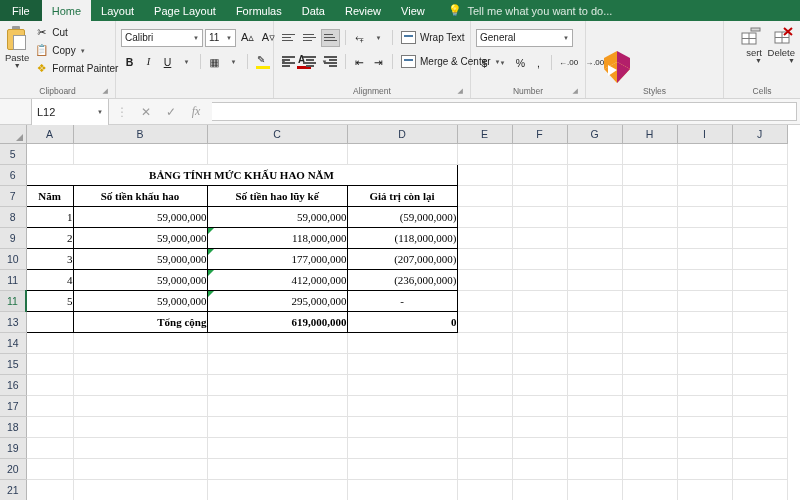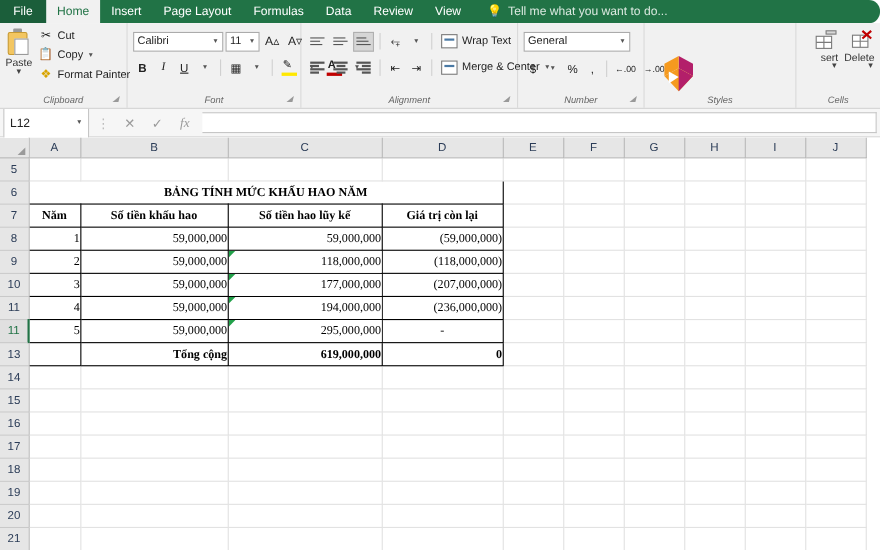--- a/index.html
+++ b/index.html
@@ -8,21 +8,21 @@
     overflow: hidden;
     font-family: "Liberation Sans", sans-serif;
     background: #ffffff;
   }
   #app { position: relative; width: 800px; height: 500px; }
 
   
   .tabbar {
     height: 21px; background: #217346;
     display: flex; align-items: stretch;
-    font-size: 11px; color: #ffffff; border-radius: 10px;
+    font-size: 11px; color: #ffffff;
   }
   .tab {
     padding: 0 10px; display: flex; align-items: center;
     white-space: nowrap; cursor: default;
   }
   .tab.file { background: #1b5e3a; padding: 0 12px; }
   .tab.active { background: #f1f1f1; color: #217346; }
   .tellme {
     display: flex; align-items: center; gap: 5px;
     padding-left: 14px; font-size: 11px; color: #dbe9e0;
@@ -38,21 +38,21 @@
     position: relative;
   }
   .group {
     position: relative; display: flex; flex-direction: column;
     padding: 3px 5px 0 5px;
     border-right: 1px solid #dadada;
   }
   .group-body { flex: 1; display: flex; align-items: flex-start; }
   .group-label {
     font-size: 8.5px; color: #666; text-align: center;
-    height: 13px; line-height: 13px; position: relative; font-style: italic;
+    height: 13px; line-height: 13px; position: relative;
   }
   .dialog-launcher {
     position: absolute; right: 2px; bottom: 1px;
     font-size: 7px; color: #999;
   }
 
   
   .paste-btn {
     width: 42px; display: flex; flex-direction: column;
     align-items: center; justify-content: flex-start;
@@ -152,21 +152,21 @@
   }
 
   
   .fbar {
     height: 26px; background: #f6f6f6; display: flex; align-items: center;
     border-bottom: 1px solid #d0d0d0; padding: 0 3px; gap: 3px;
   }
   .namebox {
     width: 78px; height: 35px; background: #fff; border: 1px solid #c6c6c6;
     display: flex; align-items: center; justify-content: space-between;
-    font-size: 11px; padding: 0 5px; color: #222;
+    font-size: 11px; padding: 0 5px; color: #222; margin-left: 28px;
   }
   .namebox .ca { font-size: 6px; color: #555; }
   .fb-sep { color: #bdbdbd; font-size: 12px; padding: 0 4px; }
   .fb-btn { width: 22px; text-align: center; font-size: 12px; color: #9b9b9b; }
   .fb-input {
     flex: 1; height: 19px; background: #fff; border: 1px solid #c6c6c6;
     border-left: none; font-size: 11px; padding: 0 4px; line-height: 17px;
     color: #222; margin-left: 2px;
   }
 
@@ -234,21 +234,21 @@
 <div id="app">
 
   <div class="tabbar">
     <div class="tab file">
         <span>File</span>
       </div>
     <div class="tab active">
         <span>Home</span>
       </div>
     <div class="tab">
-        <span>Insert</span>
+        <span>Layout</span>
       </div>
     <div class="tab">
         <span>Page Layout</span>
       </div>
     <div class="tab">
         <span>Formulas</span>
       </div>
     <div class="tab">
         <span>Data</span>
       </div>
@@ -344,24 +344,20 @@
           <div class="btn">
             <span class="fill-ico">
                 <span class="gl" style="font-weight:bold">A</span>
                 <span class="bar" style="background:#c00000"></span>
               </span>
           </div>
           <div class="btn">
               <span class="mini-caret">▼</span>
             </div>
         </div>
-      </div>
-      <div class="group-label">
-        <span>Font</span>
-        <span class="dialog-launcher">◢</span>
       </div>
     </div>
 
     <div class="group" style="width:197px">
       <div class="group-body" style="flex-direction:column;gap:3px;padding-top:3px">
         <div class="row">
           <div class="btn">
               <span class="align-ico">
                 <i style="width:13px"></i>
                 <i style="width:9px"></i>
@@ -634,21 +630,21 @@
         <td class="cell"></td>
         <td class="cell"></td>
         <td class="cell"></td>
         <td class="cell"></td>
         <td class="cell"></td>
       </tr>
       <tr>
         <td class="rowhead">11</td>
         <td class="cell tb tb-cell ta-r">4</td>
         <td class="cell tb tb-cell ta-r">59,000,000</td>
-        <td class="cell tb tb-cell ta-r errtri">194,000,000</td>
+        <td class="cell tb tb-cell ta-r errtri">412,000,000</td>
         <td class="cell tb tb-cell ta-r">(236,000,000)</td>
         <td class="cell"></td>
         <td class="cell"></td>
         <td class="cell"></td>
         <td class="cell"></td>
         <td class="cell"></td>
         <td class="cell"></td>
       </tr>
       <tr>
         <td class="rowhead sel">11</td>

